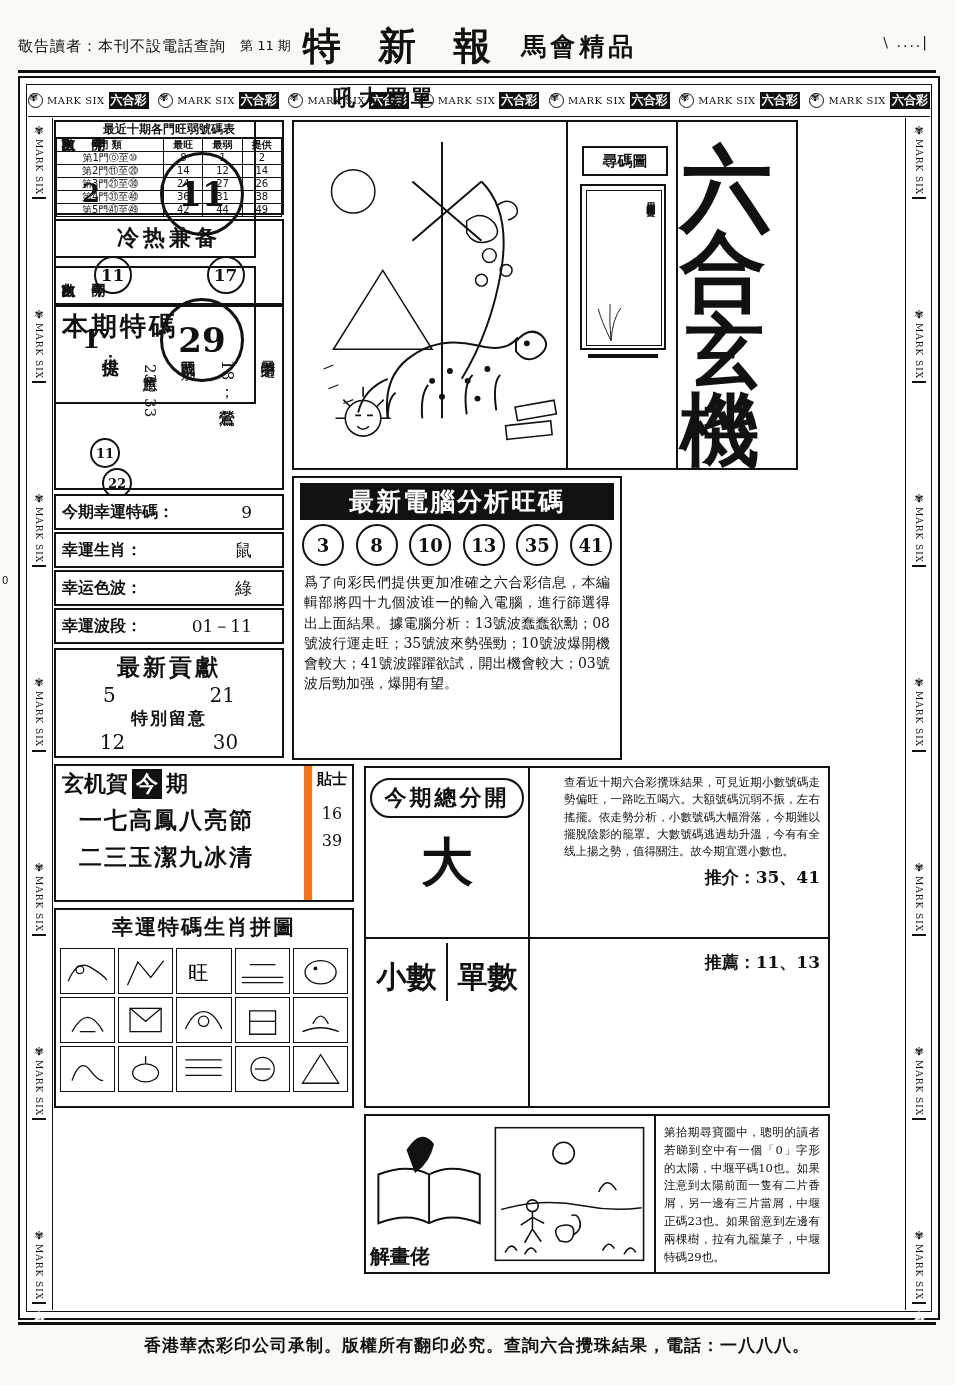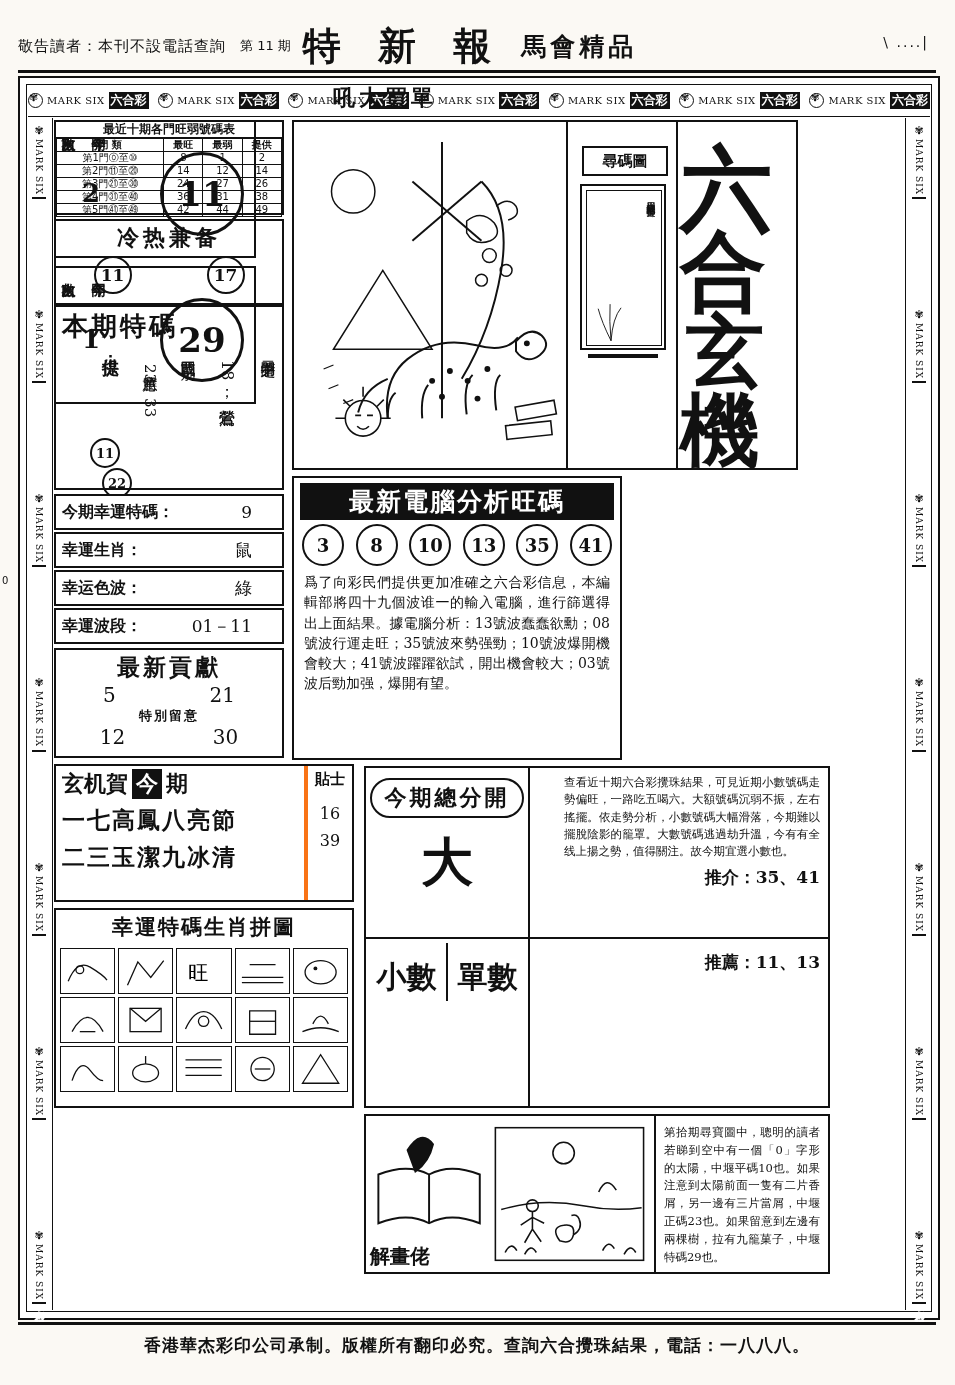--- a/index.html
+++ b/index.html
@@ -65,29 +65,29 @@
   .luckyrow .val{font-size:17px;margin-left:auto;padding-right:30px;font-family:"DejaVu Serif","Liberation Serif",serif;}
   #lucky1{top:374px;}
   #lucky2{top:412px;}
   #lucky3{top:450px;}
   #lucky4{top:488px;}
 
   
   #box-contrib{left:0;top:528px;width:230px;height:110px;}
   #box-contrib .hd{text-align:center;font-size:23px;font-weight:bold;letter-spacing:3px;font-family:"DejaVu Serif","Liberation Serif",serif;padding-top:2px;}
   #box-contrib .nums{display:flex;justify-content:space-around;font-size:20px;font-family:"DejaVu Serif","Liberation Serif",serif;}
-  #box-contrib .mid{text-align:center;font-size:13px;font-weight:bold;letter-spacing:2px;}
+  #box-contrib .mid{text-align:center;font-size:17px;font-weight:bold;letter-spacing:2px;}
 
   
   #box-xuanji{left:0;top:644px;width:300px;height:138px;}
   .xj-hd{display:flex;align-items:center;gap:4px;padding:3px 6px;}
   .xj-hd .t1{font-size:22px;font-weight:bold;font-family:"DejaVu Serif","Liberation Serif",serif;}
   .xj-hd .inv{background:#111;color:#fff;font-size:22px;font-weight:bold;padding:0 4px;font-family:"DejaVu Serif","Liberation Serif",serif;}
-  .xj-line{font-size:23px;font-weight:bold;letter-spacing:2px;padding:3px 6px;font-family:"DejaVu Serif","Liberation Serif",serif;}
-  .tips{position:absolute;right:0;top:0;width:48px;height:100%;border-left:4px solid #f97316;box-sizing:border-box;text-align:center;}
+  .xj-line{font-size:23px;font-weight:bold;letter-spacing:2px;padding:3px 23px;font-family:"DejaVu Serif","Liberation Serif",serif;}
+  .tips{position:absolute;right:0;top:0;width:48px;height:100%;border-left:8px solid #f97316;box-sizing:border-box;text-align:center;}
   .tips .th{font-size:15px;font-weight:bold;line-height:18px;padding-top:4px;font-family:"DejaVu Serif","Liberation Serif",serif;border-bottom:0;}
   .tips .tn{font-size:16px;margin-top:16px;font-family:"DejaVu Serif","Liberation Serif",serif;}
 
   
   #box-zodiac{left:0;top:788px;width:300px;height:200px;}
   #box-zodiac .hd{text-align:center;font-size:21px;font-weight:bold;letter-spacing:2px;padding:3px 0;font-family:"DejaVu Serif","Liberation Serif",serif;}
   .zgrid{display:grid;grid-template-columns:repeat(5,1fr);grid-template-rows:repeat(3,1fr);gap:3px;padding:4px;height:152px;box-sizing:border-box;}
   .zcell{border:1px solid #111;position:relative;overflow:hidden;background:#fff;}
   .zcell svg{width:100%;height:100%;}
 

